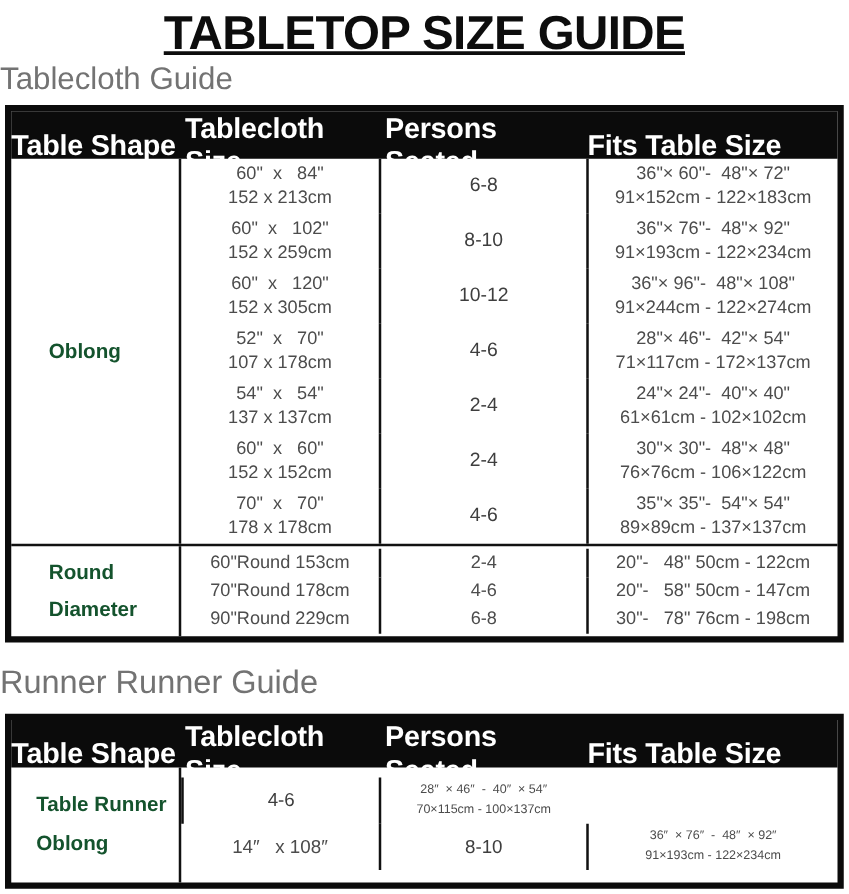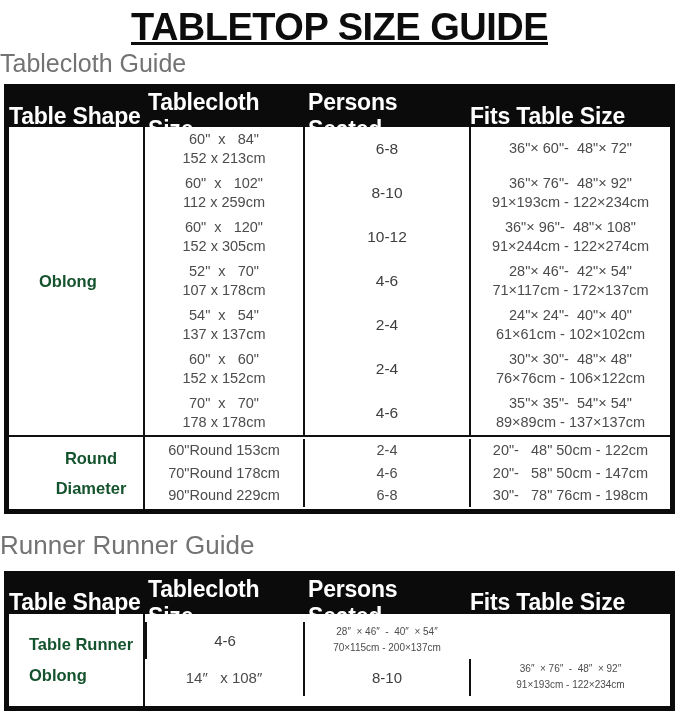--- a/index.html
+++ b/index.html
@@ -84,21 +84,21 @@
     font-size: 14.5px;
     line-height: 19.5px;
     color: #4c4c4c;
   }
   .persons-val {
     font-size: 15.5px;
     color: #3e3e3e;
   }
 
   
-  .round-block { border-top: 2px solid #111111; text-align: center; }
+  .round-block { border-top: 2px solid #111111; }
   .round-block .rows-col { padding: 2px 0; }
   .round-row { height: 22.5px; }
   .round-row .cell { font-size: 14.5px; color: #4c4c4c; }
 
   
   .runner-block .rows-col { padding: 8px 0 10px 0; }
   .runner-row { height: 37px; }
   .runner-size { font-size: 15px; color: #4c4c4c; }
   .runner-persons { font-size: 15px; color: #3e3e3e; }
   .runner-fits-line { font-size: 10px; line-height: 16.5px; color: #4c4c4c; }
@@ -130,27 +130,28 @@
         <div class="trow oblong-row">
           <div class="cell c2">
             <span class="size-line">60"  x   84"</span>
             <span class="size-line">152 x 213cm</span>
           </div>
           <div class="cell c3">
             <span class="persons-val">6-8</span>
           </div>
           <div class="cell c4">
             <span class="fits-line">36"× 60"-  48"× 72"</span>
+            <span class="fits-line">91×152cm - 122×183cm</span>
           </div>
         </div>
 
         <div class="trow oblong-row">
           <div class="cell c2">
             <span class="size-line">60"  x   102"</span>
-            <span class="size-line">112 x 259cm</span>
+            <span class="size-line">152 x 259cm</span>
           </div>
           <div class="cell c3">
             <span class="persons-val">8-10</span>
           </div>
           <div class="cell c4">
             <span class="fits-line">36"× 76"-  48"× 92"</span>
             <span class="fits-line">91×193cm - 122×234cm</span>
           </div>
         </div>
 
@@ -272,21 +273,21 @@
         <span class="shape-label">Oblong</span>
       </div>
       <div class="rows-col">
 
         <div class="trow runner-row">
           <div class="cell c3">
             <span class="runner-persons">4-6</span>
           </div>
           <div class="cell c4">
             <span class="runner-fits-line">28″  × 46″  -  40″  × 54″</span>
-            <span class="runner-fits-line">70×115cm - 200×137cm</span>
+            <span class="runner-fits-line">70×115cm - 100×137cm</span>
           </div>
         </div>
 
         <div class="trow runner-row">
           <div class="cell c2">
             <span class="runner-size">14″   x 108″</span>
           </div>
           <div class="cell c3">
             <span class="runner-persons">8-10</span>
           </div>

